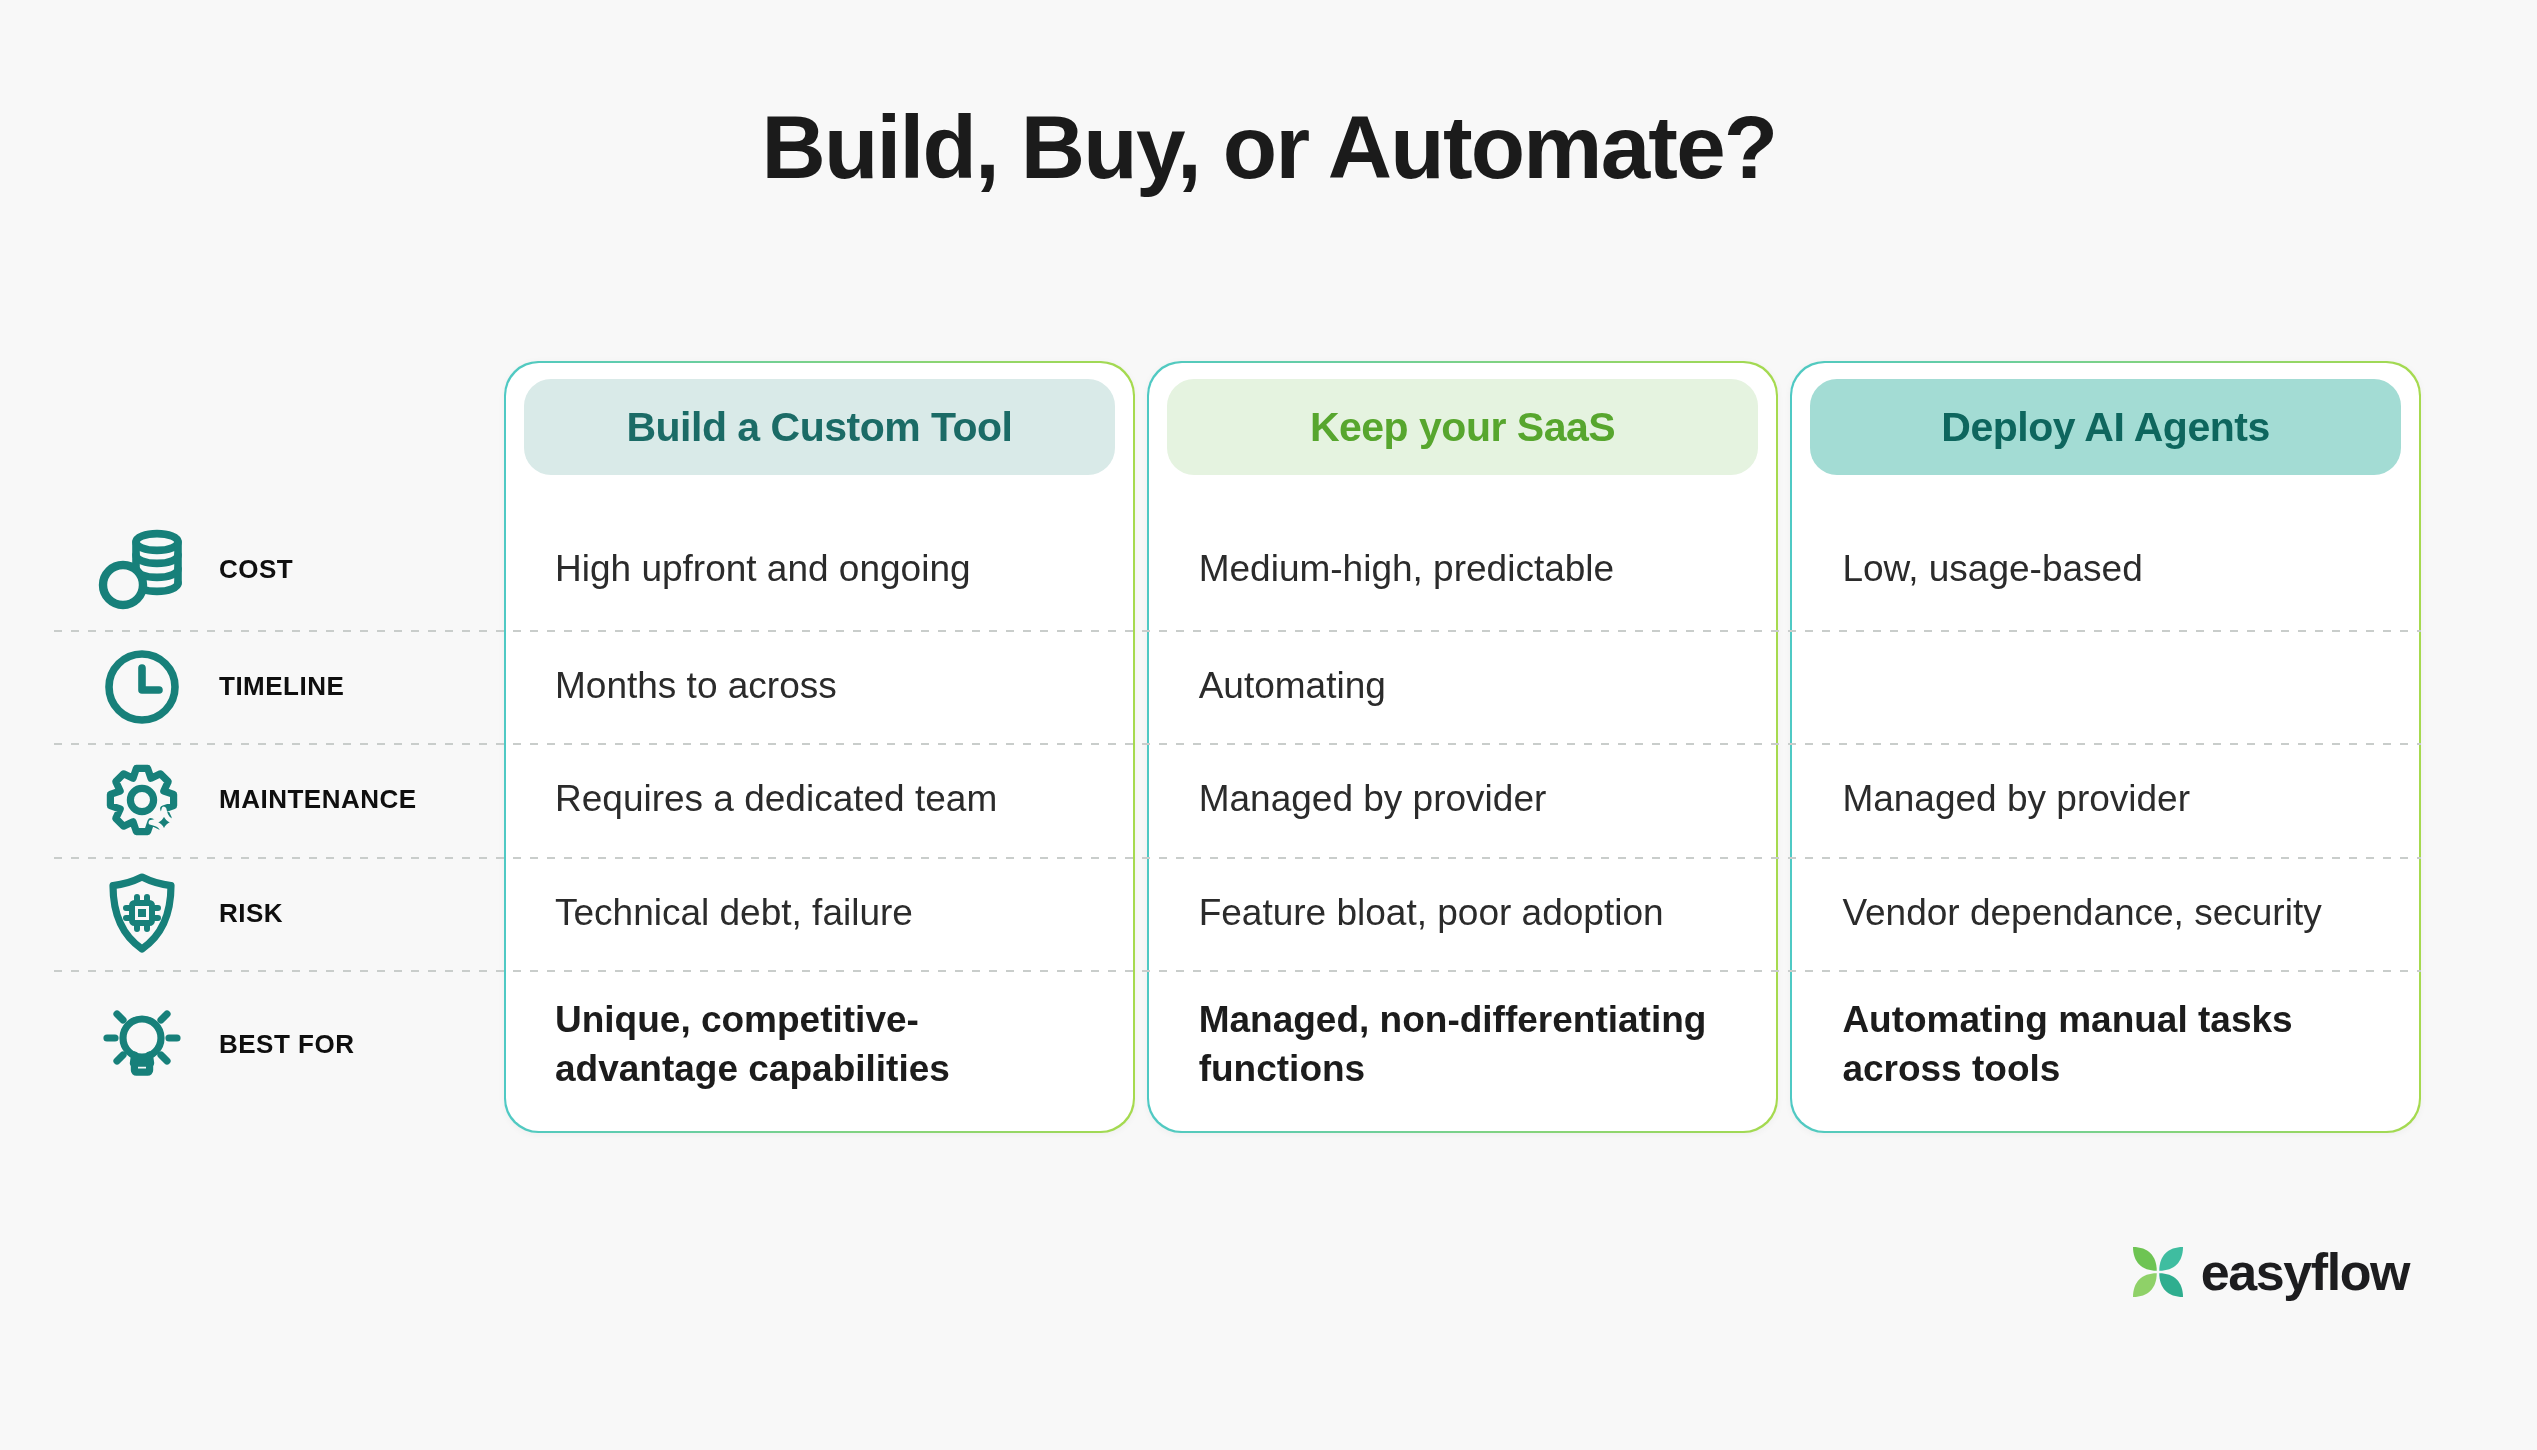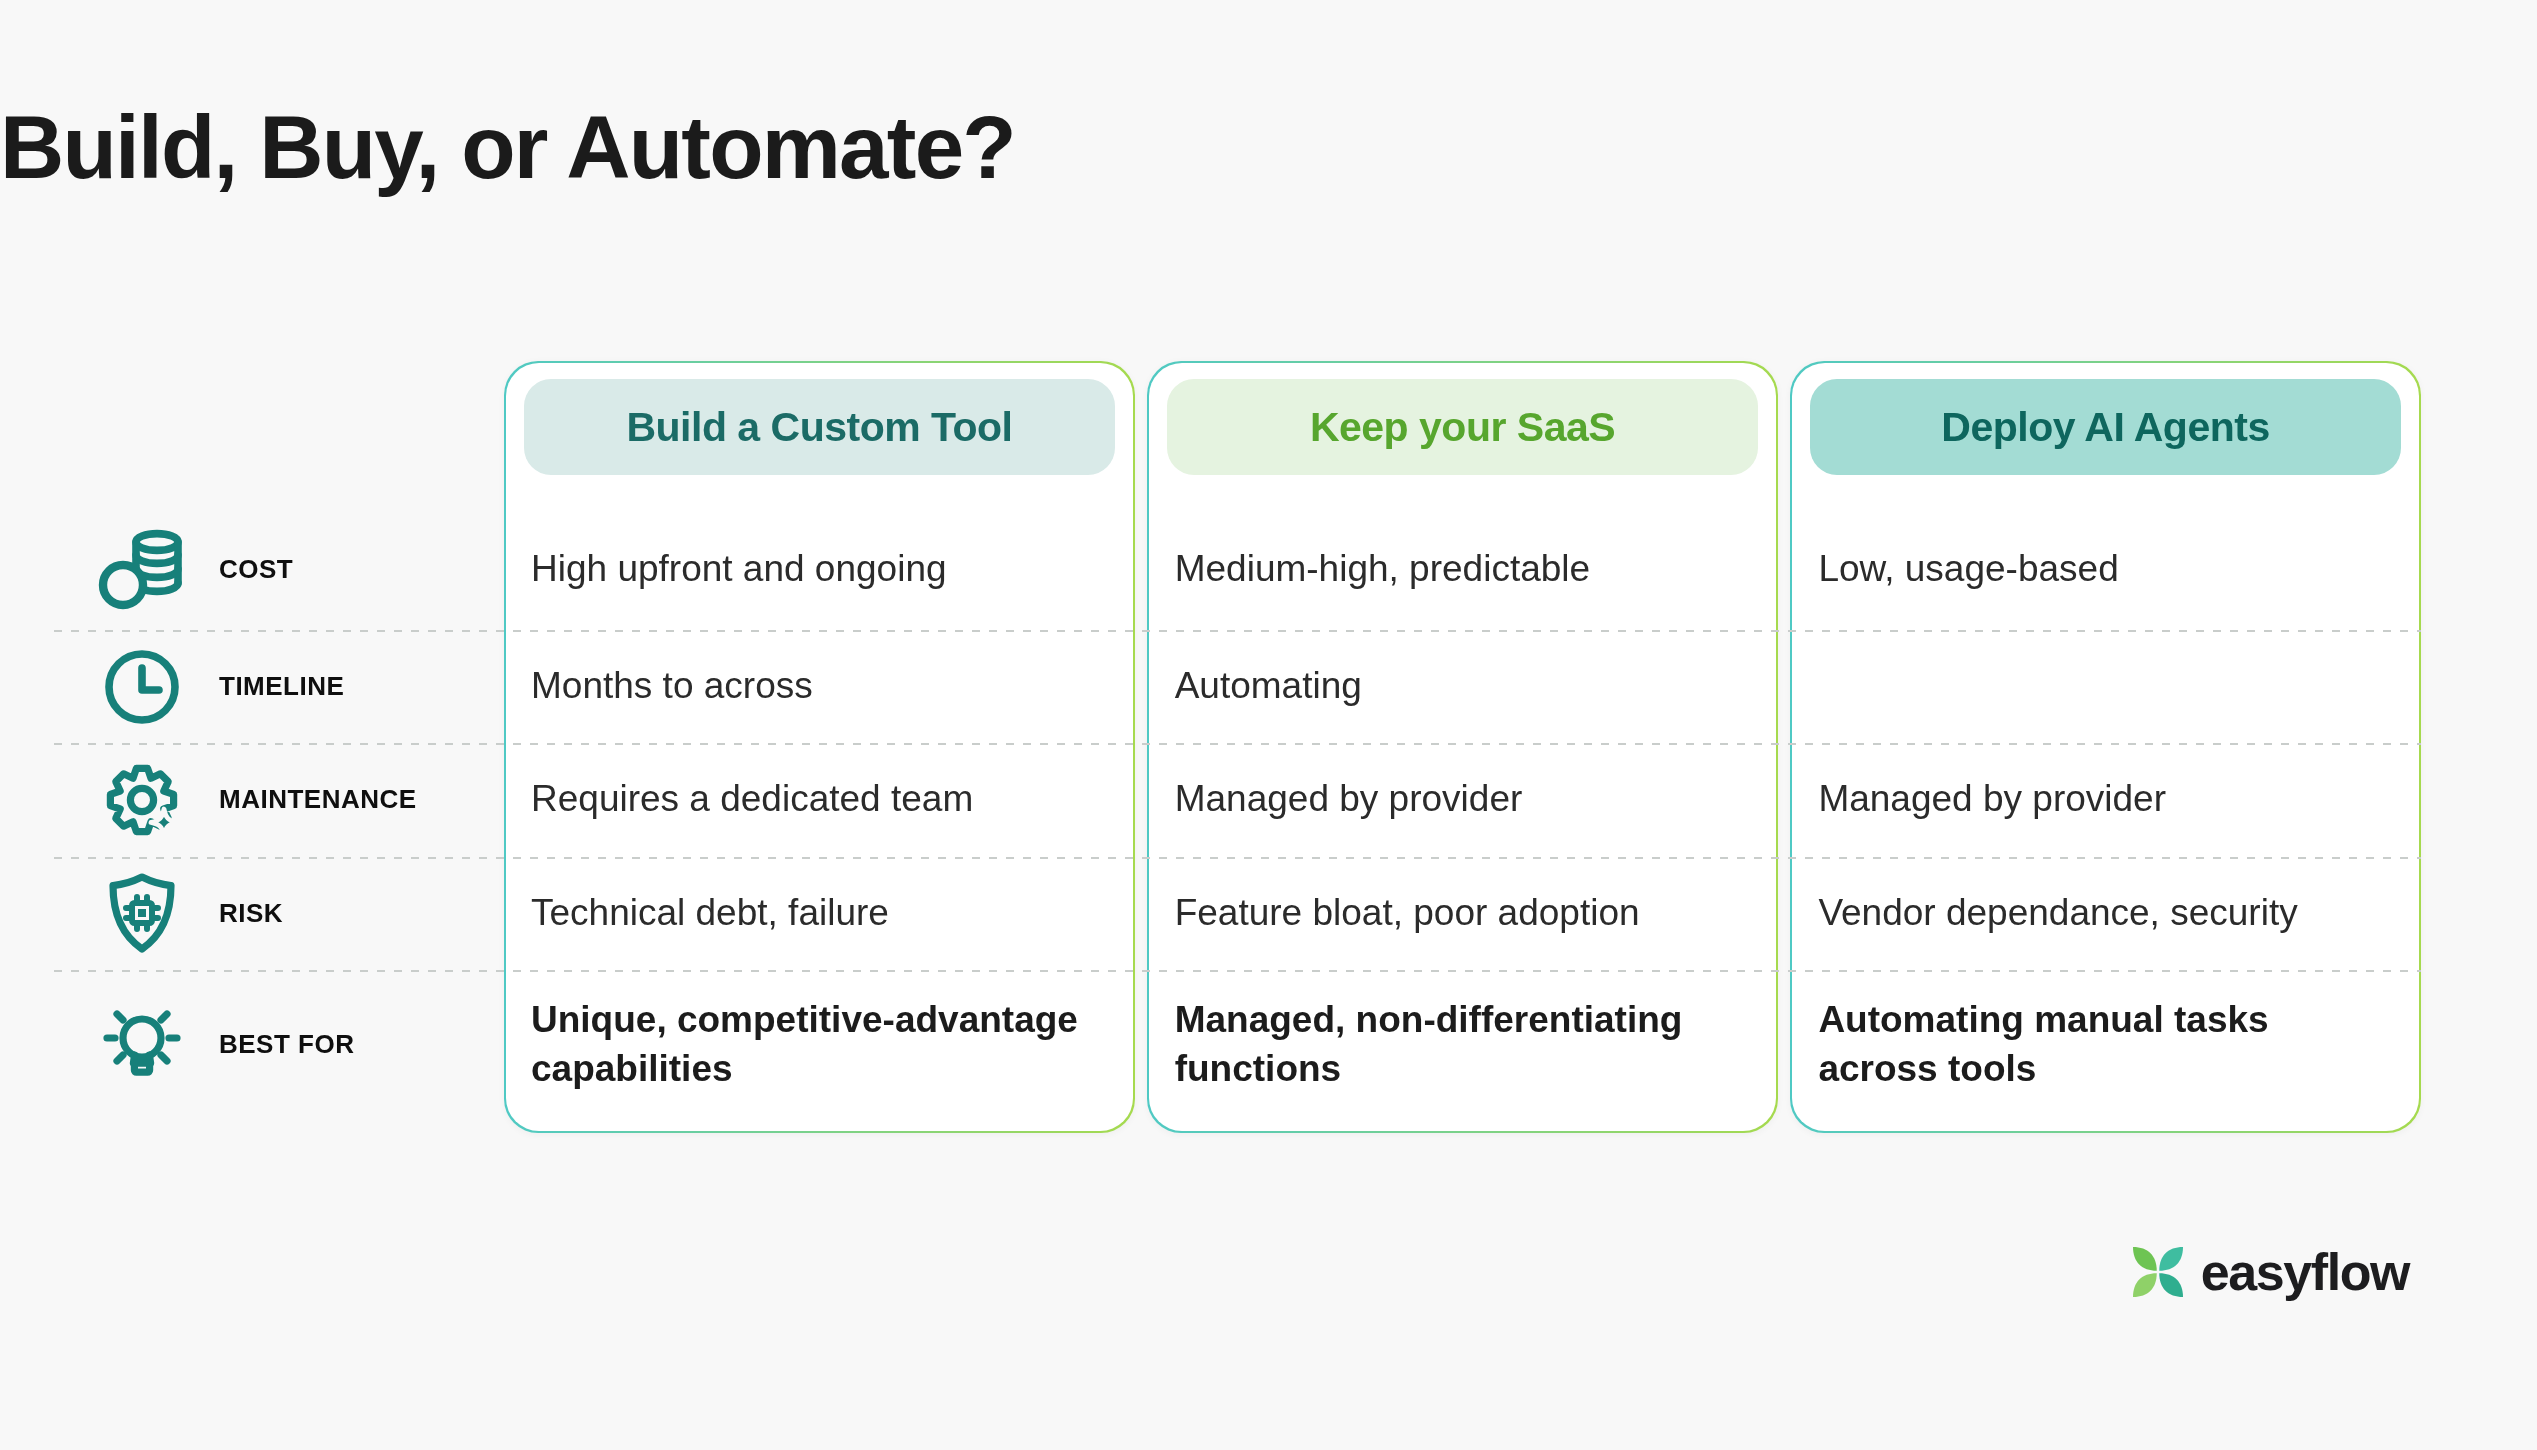--- a/index.html
+++ b/index.html
@@ -1,18 +1,18 @@
 <!DOCTYPE html>
 <html style="font-size:14.5px"><head>
 <meta charset="utf-8">
 <style>
   html,body{margin:0;padding:0;}
   .page{position:relative;width:2538px;height:1450px;background:#f8f8f8;overflow:hidden;
         font-family:"Liberation Sans",sans-serif;}
-  .title{position:absolute;top:96px;left:0;width:100%;text-align:left;
+  .title{position:absolute;top:96px;left:0;width:100%;text-align:center;
          font-size:89px;font-weight:700;color:#1b1b1b;letter-spacing:-1.8px;}
   .board{position:absolute;left:54px;top:361px;width:2367px;height:772px;}
 
   
   .card{position:absolute;top:0;height:772px;width:631px;border-radius:34px;padding:1.8px;
         box-sizing:border-box;background:linear-gradient(90deg,#4fc9c4,#a6da4e);
         box-shadow:0 1.8px 7.3px rgba(0,0,0,0.04);z-index:1;}
   .card-pos-0{left:450px}.card-pos-1{left:1093px}.card-pos-2{left:1736px}
   .card-inner{width:100%;height:100%;background:#ffffff;border-radius:33px;position:relative;}
   .pill{position:absolute;left:18px;right:18px;top:16.3px;height:96px;border-radius:27px;
@@ -26,21 +26,21 @@
 
   
   .row{position:absolute;left:0;width:2367px;display:flex;align-items:center;z-index:3;}
   .row-0{top:147px;height:122px}.row-1{top:269px;height:113px}
   .row-2{top:382px;height:113px}.row-3{top:496px;height:113px}
   .row-4{top:611px;height:145px}
   .label-cell{flex:0 0 450px;width:450px;display:flex;align-items:center;}
   .icon{flex:0 0 100px;width:100px;height:100px;margin-left:38px;
         display:flex;align-items:center;justify-content:center;}
   .label-text{margin-left:27px;font-size:26px;font-weight:700;color:#0f0f0f;letter-spacing:0.5px;}
-  .value-cell{flex:0 0 631px;width:631px;box-sizing:border-box;padding:0 42px 0 27px;
+  .value-cell{flex:0 0 631px;width:631px;box-sizing:border-box;padding:0 42px 0 51px;
               font-size:37px;color:#2b2b2b;line-height:1.32;}
   .gap1{margin-left:12.7px}
   .row-4 .value-cell{font-weight:700;color:#1c1c1c;}
 
   
   .logo{position:absolute;left:2128px;top:1242px;display:flex;align-items:center;justify-content:flex-end;}
   .logo-text{font-size:52px;font-weight:700;color:#1d1d1f;letter-spacing:-1.4px;margin-left:12.7px;}
 
   svg{display:block;}
 </style>

